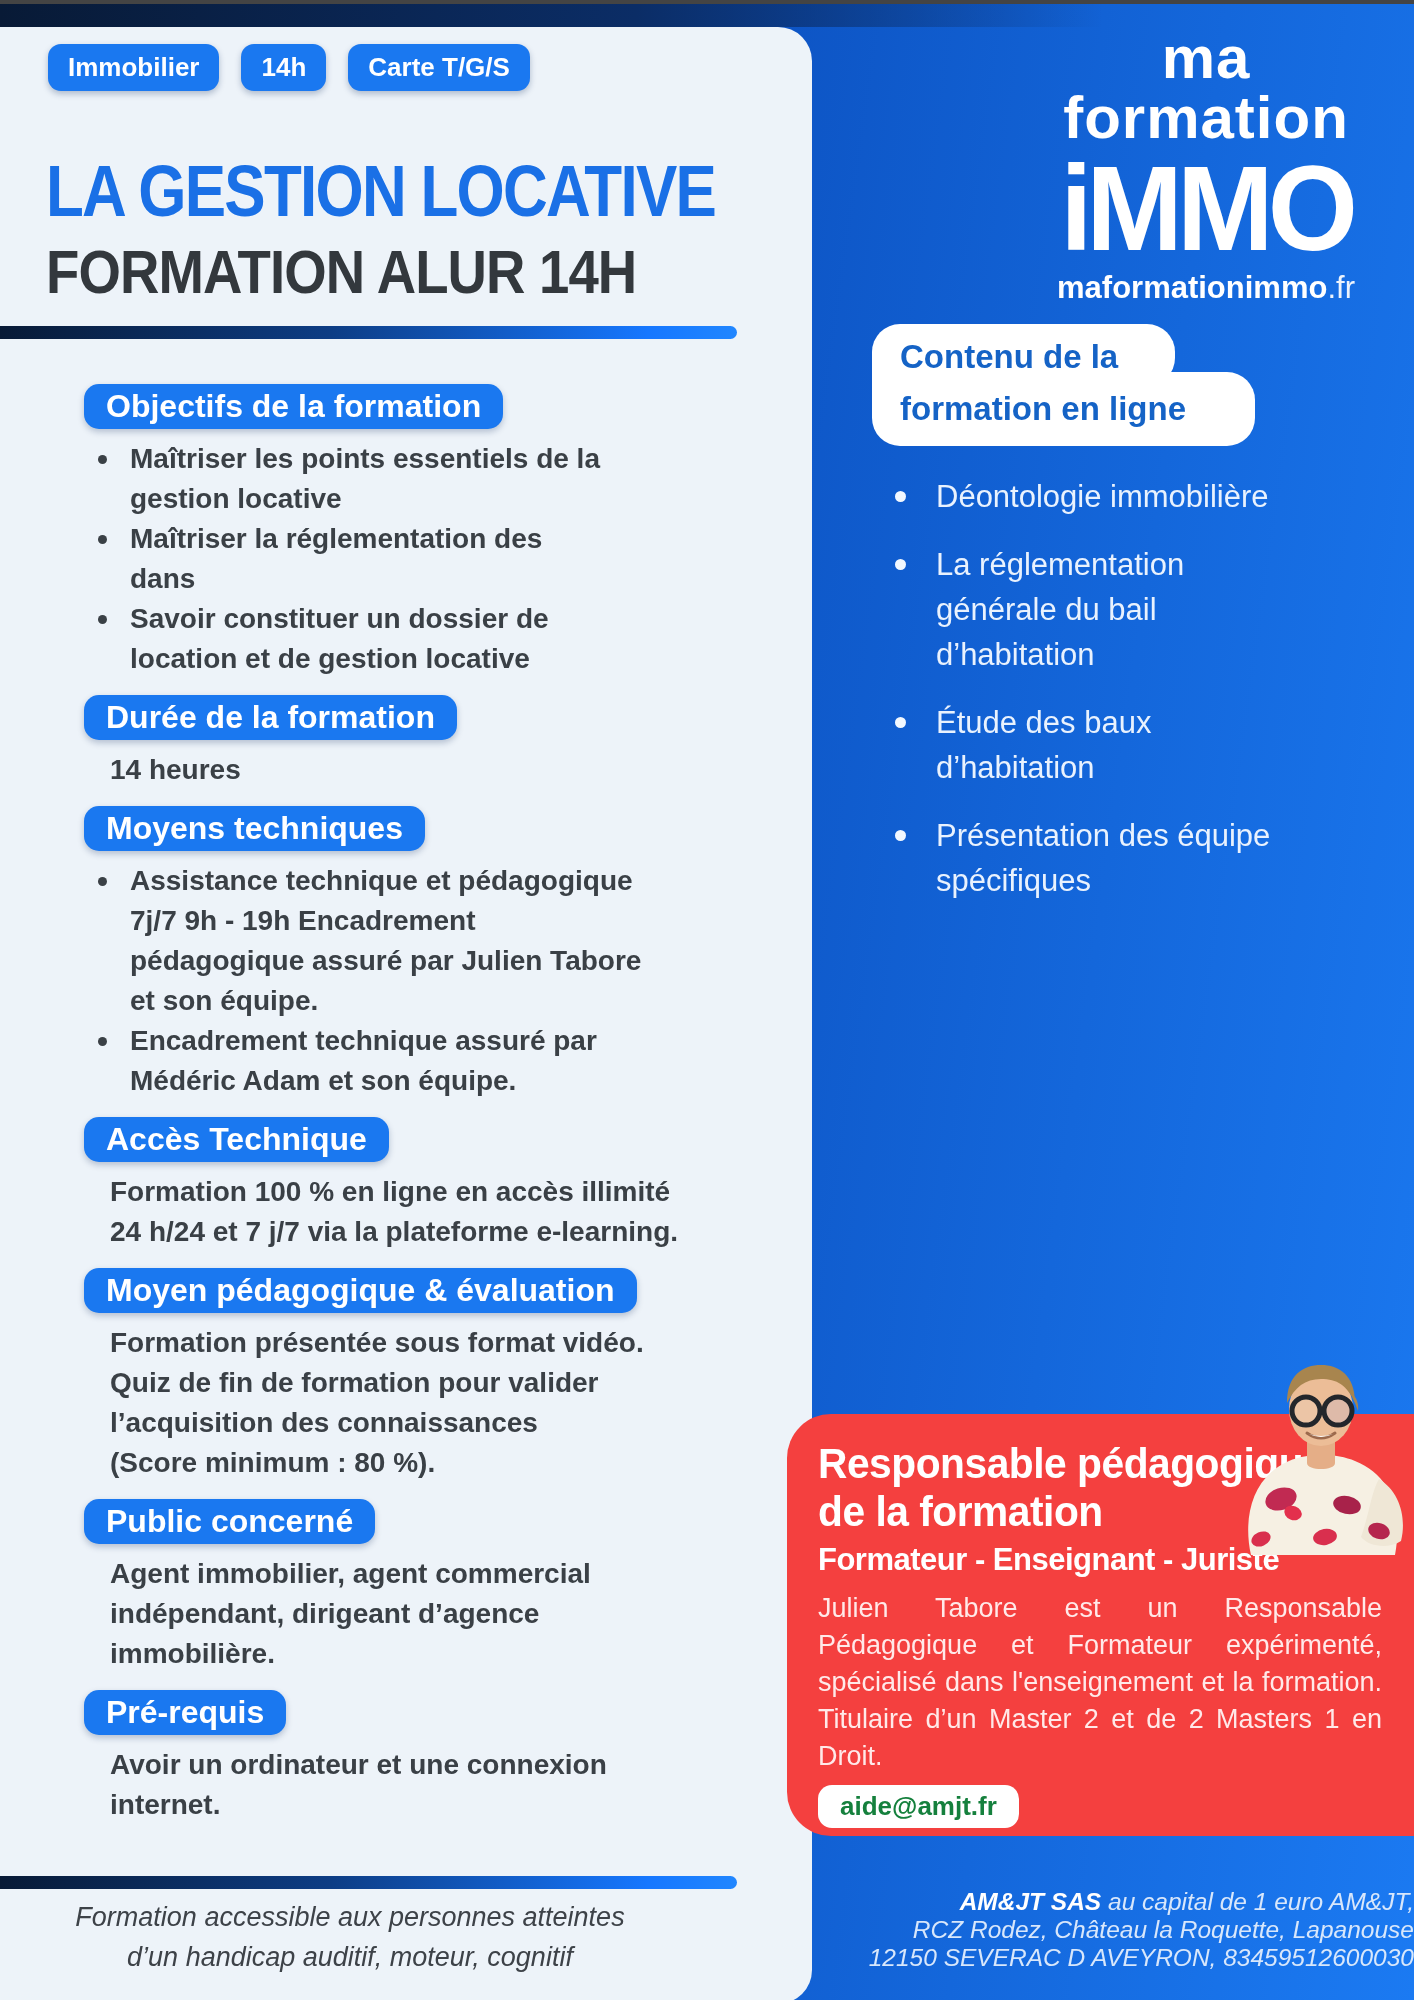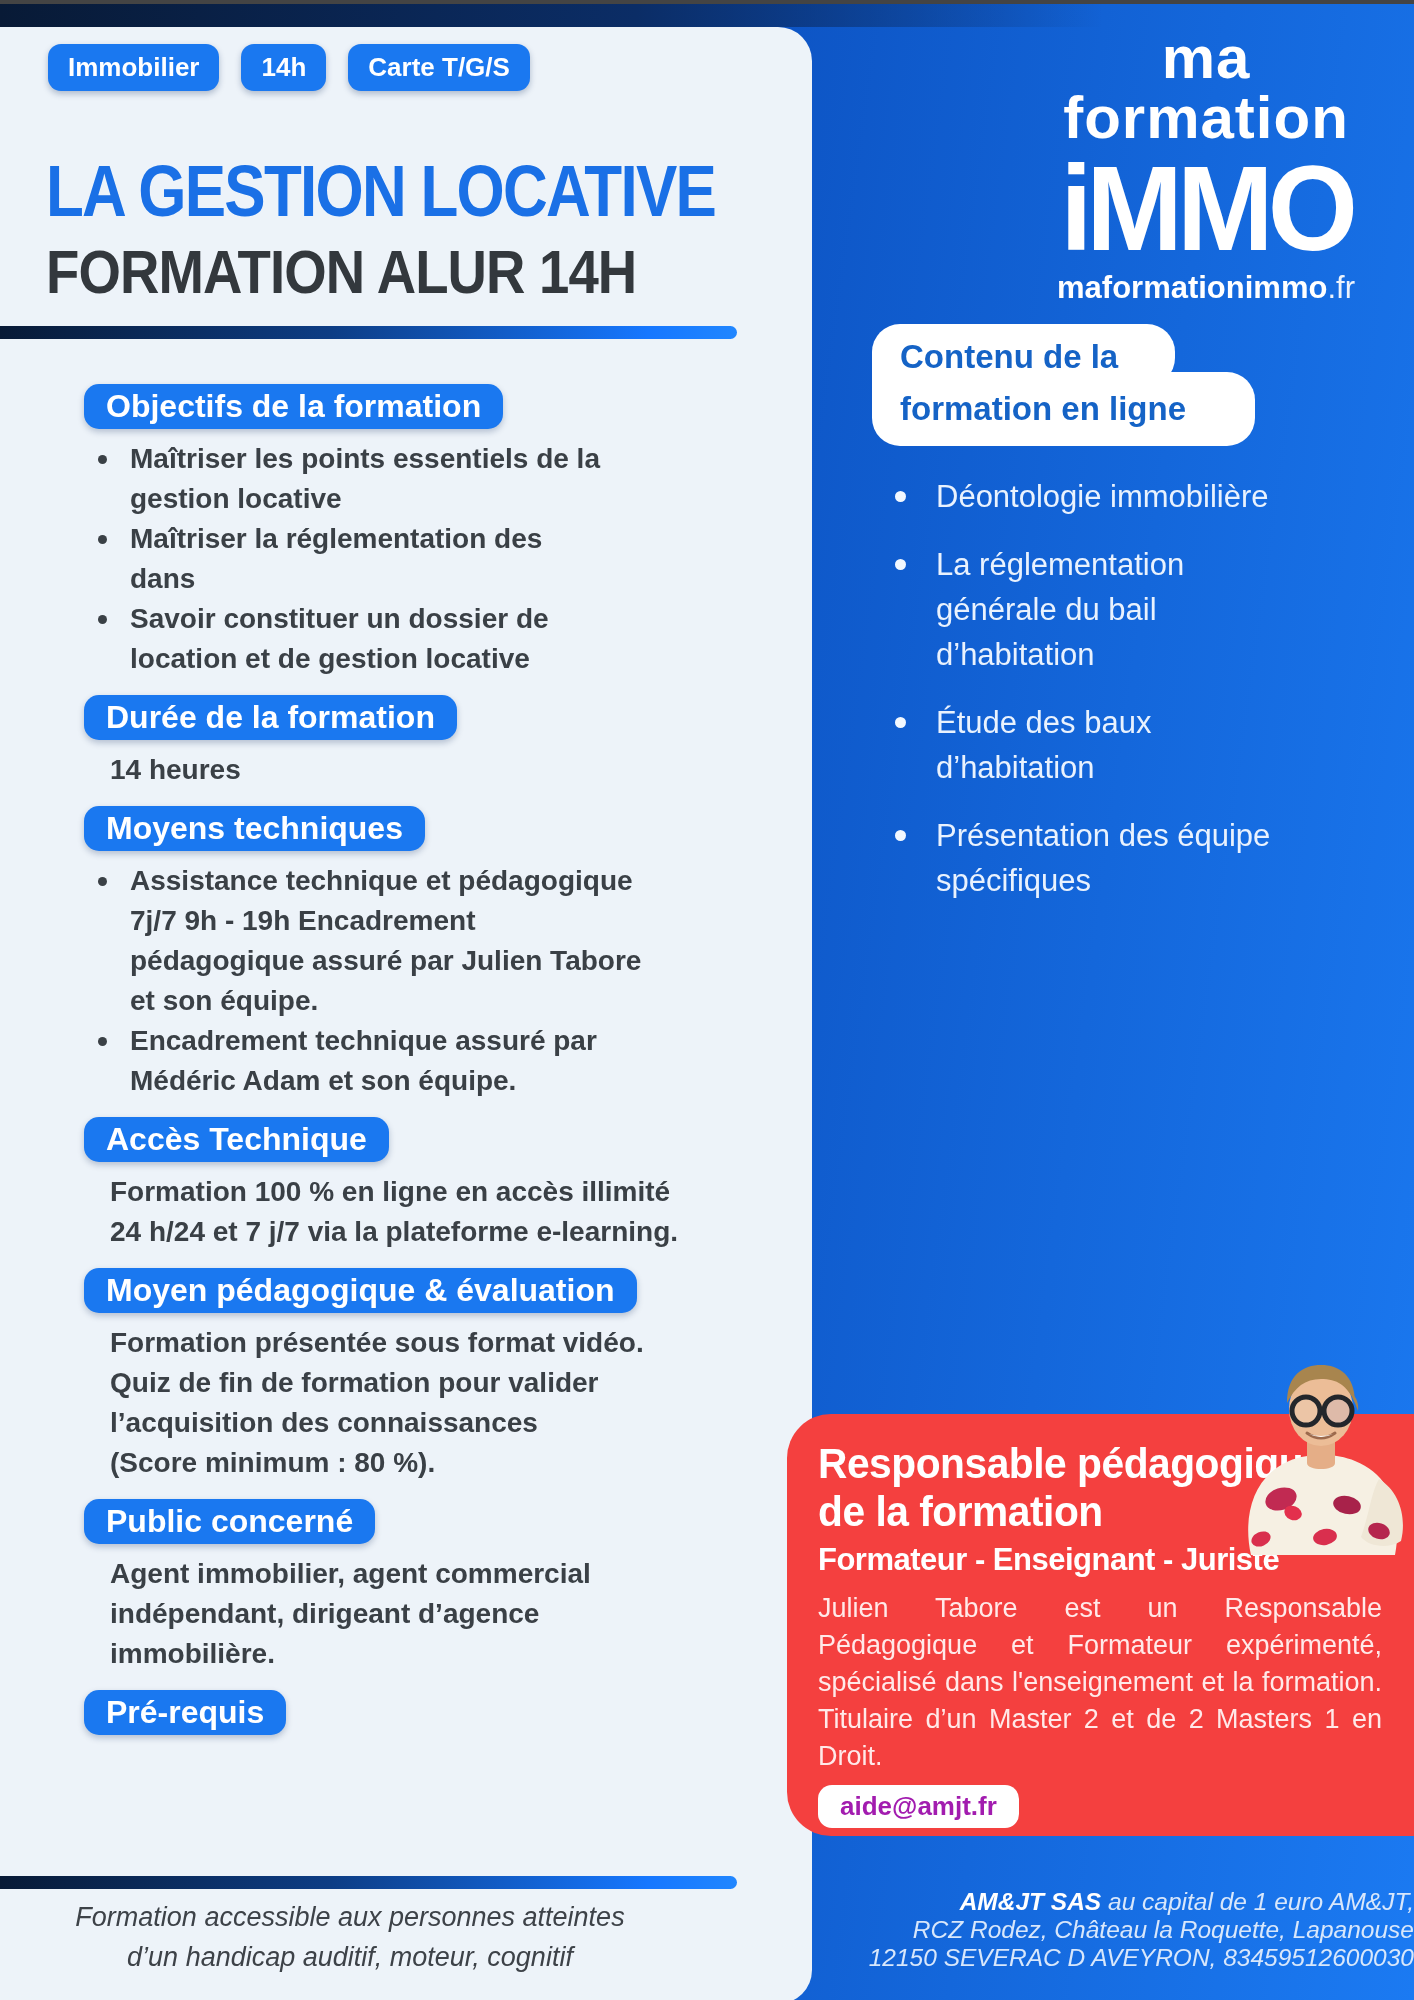--- a/index.html
+++ b/index.html
@@ -56,21 +56,21 @@
   .r-item{display:flex;align-items:flex-start;margin-bottom:23px;}
   .r-dot{flex:0 0 auto;width:11px;height:11px;border-radius:50%;background:#f2f8ff;margin:17px 0 0 2px;}
   .r-text{margin-left:30px;font-size:31px;font-weight:500;color:#e9f2fe;line-height:45px;white-space:pre-line;}
   
   .redbox{position:absolute;left:787px;top:1410px;width:627px;height:422px;
     background:#f4403f;border-radius:44px 0 0 44px;padding:26px 34px 0 31px;color:#fff;}
   .redbox .rt{font-size:42px;font-weight:800;line-height:48px;letter-spacing:-.5px;transform:scaleX(.97);transform-origin:left;}
   .redbox .rs{margin-top:6px;font-size:31px;font-weight:800;line-height:36px;letter-spacing:-.5px;}
   .redbox .bio{margin-top:12px;width:564px;font-size:27px;font-weight:500;line-height:37px;
     color:#ffe9e9;text-align:justify;}
-  .email-pill{display:inline-block;margin-top:10px;background:#fff;color:#a21caf;
+  .email-pill{display:inline-block;margin-top:10px;background:#fff;color:#15803d;
     font-size:26px;font-weight:700;padding:6px 22px;border-radius:14px;}
   
   .photo{position:absolute;left:1229px;top:1355px;width:185px;height:196px;}
   
   .note{position:absolute;left:40px;top:1893px;width:620px;text-align:center;
     font-style:italic;font-size:27px;font-weight:500;color:#3d4248;line-height:40px;}
   
   .address{position:absolute;left:815px;top:1884px;width:599px;text-align:right;
     font-style:italic;font-size:24.5px;color:#d8e7fb;line-height:28px;}
   .address .bold{font-weight:800;color:#fff;}
@@ -127,21 +127,22 @@
         </div></div>
       <div class="sec"><span class="pill">Accès Technique</span><div class="p-text">Formation 100 % en ligne en accès illimité
 24 h/24 et 7 j/7 via la plateforme e-learning.</div></div>
       <div class="sec"><span class="pill">Moyen pédagogique &amp; évaluation</span><div class="p-text">Formation présentée sous format vidéo.
 Quiz de fin de formation pour valider
 l’acquisition des connaissances
 (Score minimum : 80 %).</div></div>
       <div class="sec"><span class="pill">Public concerné</span><div class="p-text">Agent immobilier, agent commercial
 indépendant, dirigeant d’agence
 immobilière.</div></div>
-      <div class="sec"><span class="pill">Pré-requis</span></div>
+      <div class="sec"><span class="pill">Pré-requis</span><div class="p-text">Avoir un ordinateur et une connexion
+internet.</div></div>
     </div>
 
   <div class="cbox">
     <div class="bg1"></div>
     <div class="bg2"></div>
     <div class="t1">Contenu de la</div>
     <div class="t2">formation en ligne</div>
   </div>
 
   <div class="rbullets" id="right-bullets">

